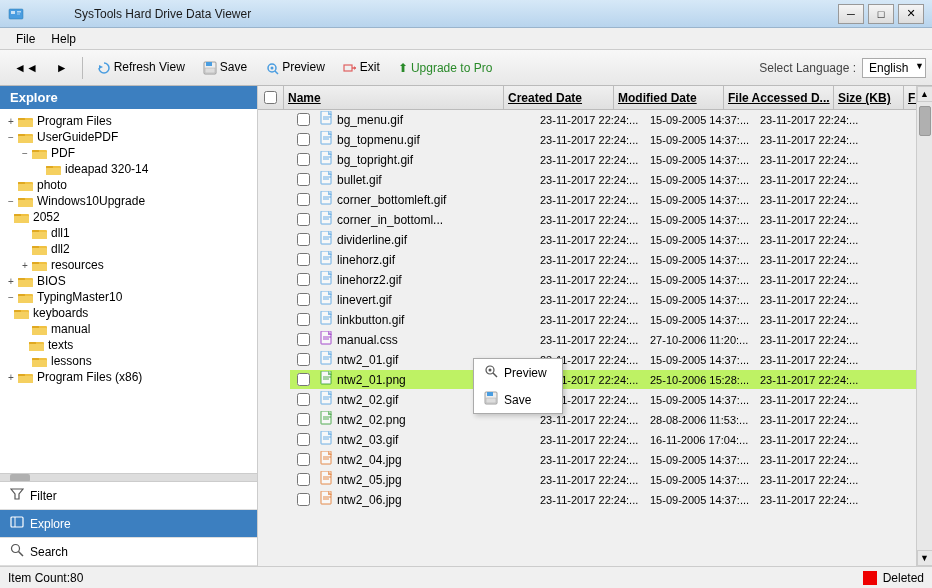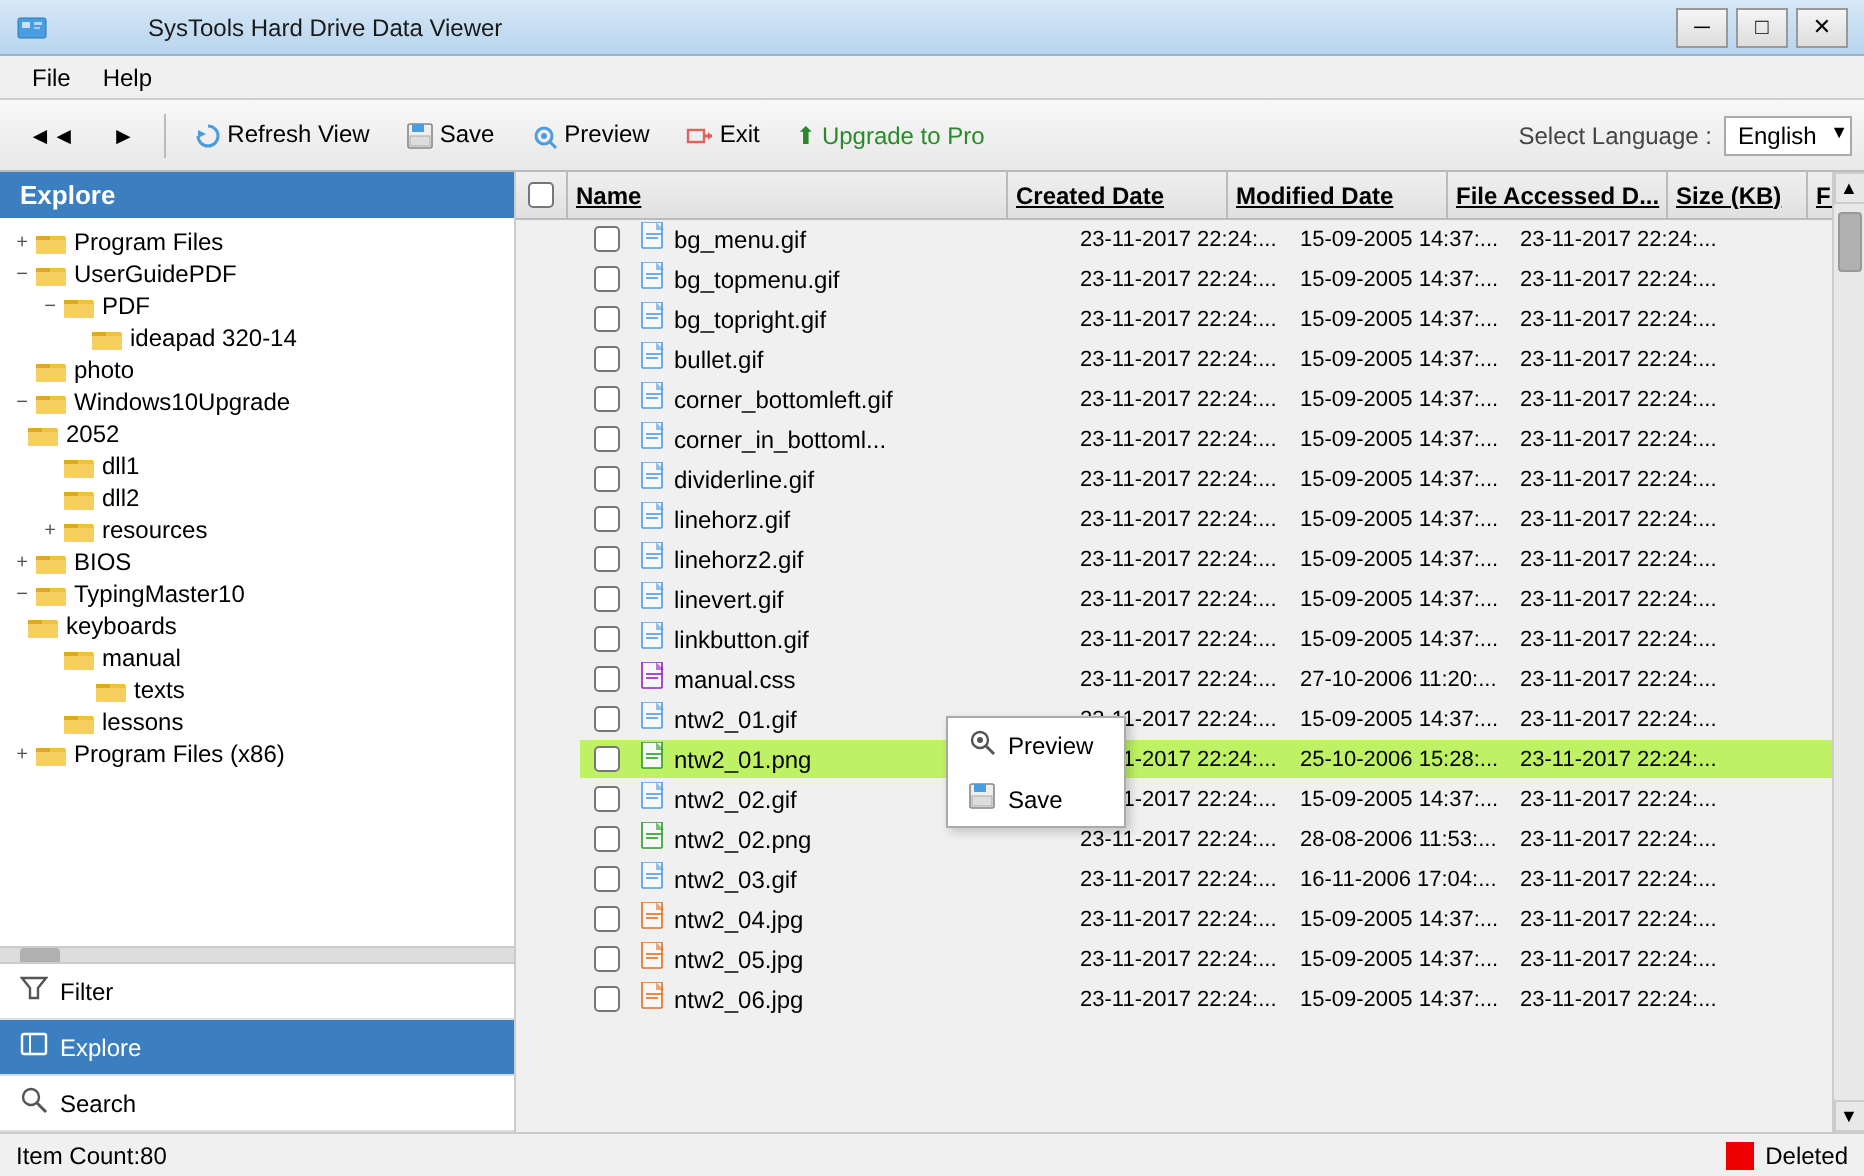--- a/index.html
+++ b/index.html
@@ -397,21 +397,21 @@
       <div class="tree-item" style="padding-left:18px">
         <span class="tree-expand" style="visibility:hidden">+</span>
         <svg width="16" height="13" viewBox="0 0 16 13" style="margin-right:3px;flex-shrink:0">
             <rect x="0" y="3" width="15" height="9" rx="1" fill="#f0c040"></rect>
             <rect x="0" y="3" width="7" height="2" rx="0.5" fill="#e0a820"></rect>
             <rect x="0" y="5" width="15" height="7" rx="1" fill="#f5d060"></rect>
           </svg>
         <span class="tree-label">manual</span>
       </div>
 
-      <div class="tree-item" style="padding-left:34px">
+      <div class="tree-item" style="padding-left:15px">
         <span class="tree-expand" style="visibility:hidden">+</span>
         <svg width="16" height="13" viewBox="0 0 16 13" style="margin-right:3px;flex-shrink:0">
             <rect x="0" y="3" width="15" height="9" rx="1" fill="#f0c040"></rect>
             <rect x="0" y="3" width="7" height="2" rx="0.5" fill="#e0a820"></rect>
             <rect x="0" y="5" width="15" height="7" rx="1" fill="#f5d060"></rect>
           </svg>
         <span class="tree-label">texts</span>
       </div>
 
       <div class="tree-item" style="padding-left:18px">

